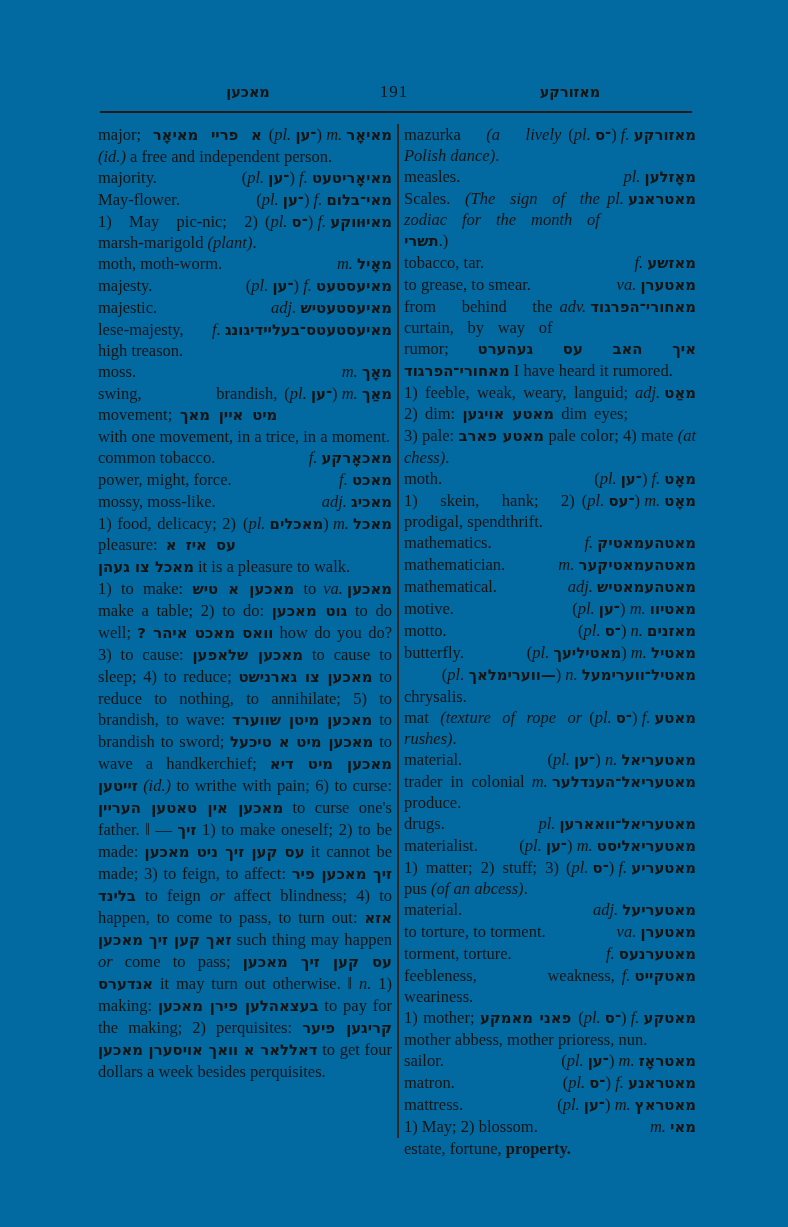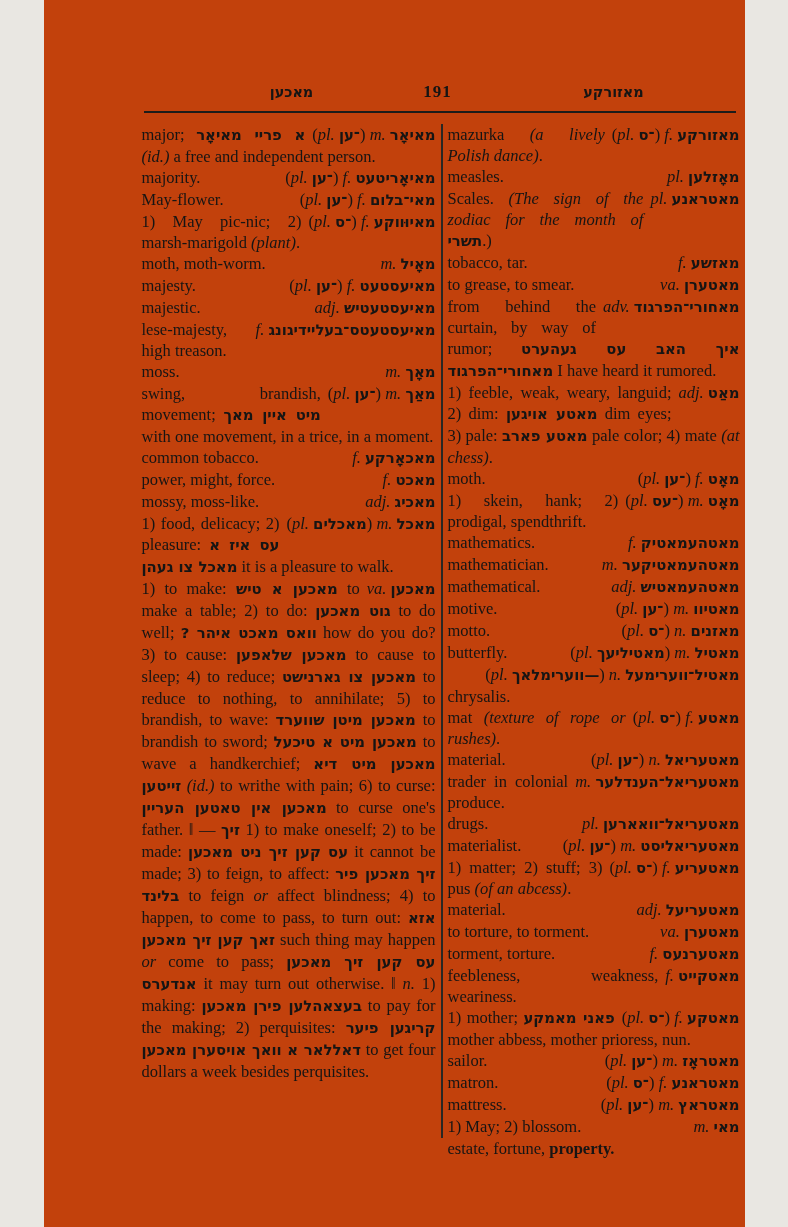--- a/index.html
+++ b/index.html
@@ -1,27 +1,26 @@
 <!DOCTYPE html>
 <html><head>
 <meta charset="utf-8">
 <style>
   html,body{margin:0;padding:0;background:#e9e7e2;}
   .page{
-    position:relative;width:680px;height:1227px;margin:0 auto;
-    background:#c2410c;color:#161514;
+    position:relative;width:788px;height:1227px;margin:0 auto;
+    background:#0369a1;color:#161514;
     font-family:"Liberation Serif","DejaVu Serif",serif;
     overflow:hidden;
-    padding-left:21px;
   }
   .hdr{position:absolute;font-size:16px;}
   .hdr-left{top:84px;left:98px;width:300px;text-align:center;}
   .hdr-right{top:84px;left:440px;width:260px;text-align:center;}
   .pagenum{position:absolute;top:82px;left:0;width:788px;text-align:center;
-    font-weight:bold;font-size:17px;letter-spacing:1px;}
+    font-weight:normal;font-size:17px;letter-spacing:1px;}
   .rule{position:absolute;top:111px;left:100px;width:592px;height:0;
     border-top:2.5px solid #1d1c1a;}
   .cols{position:absolute;top:124px;left:98px;width:598px;display:flex;align-items:flex-start;}
   .col{font-size:16.5px;line-height:21px;text-align:justify;}
   .col-left{width:294px;}
   .col-right{width:292px;}
   .divider{width:2px;height:1014px;background:#292723;margin:0 5px;flex:none;}
   .entry{margin:0;padding:0;}
   .entry::after{content:"";display:block;clear:both;}
   .hwc{float:right;margin-left:7px;white-space:nowrap;}

